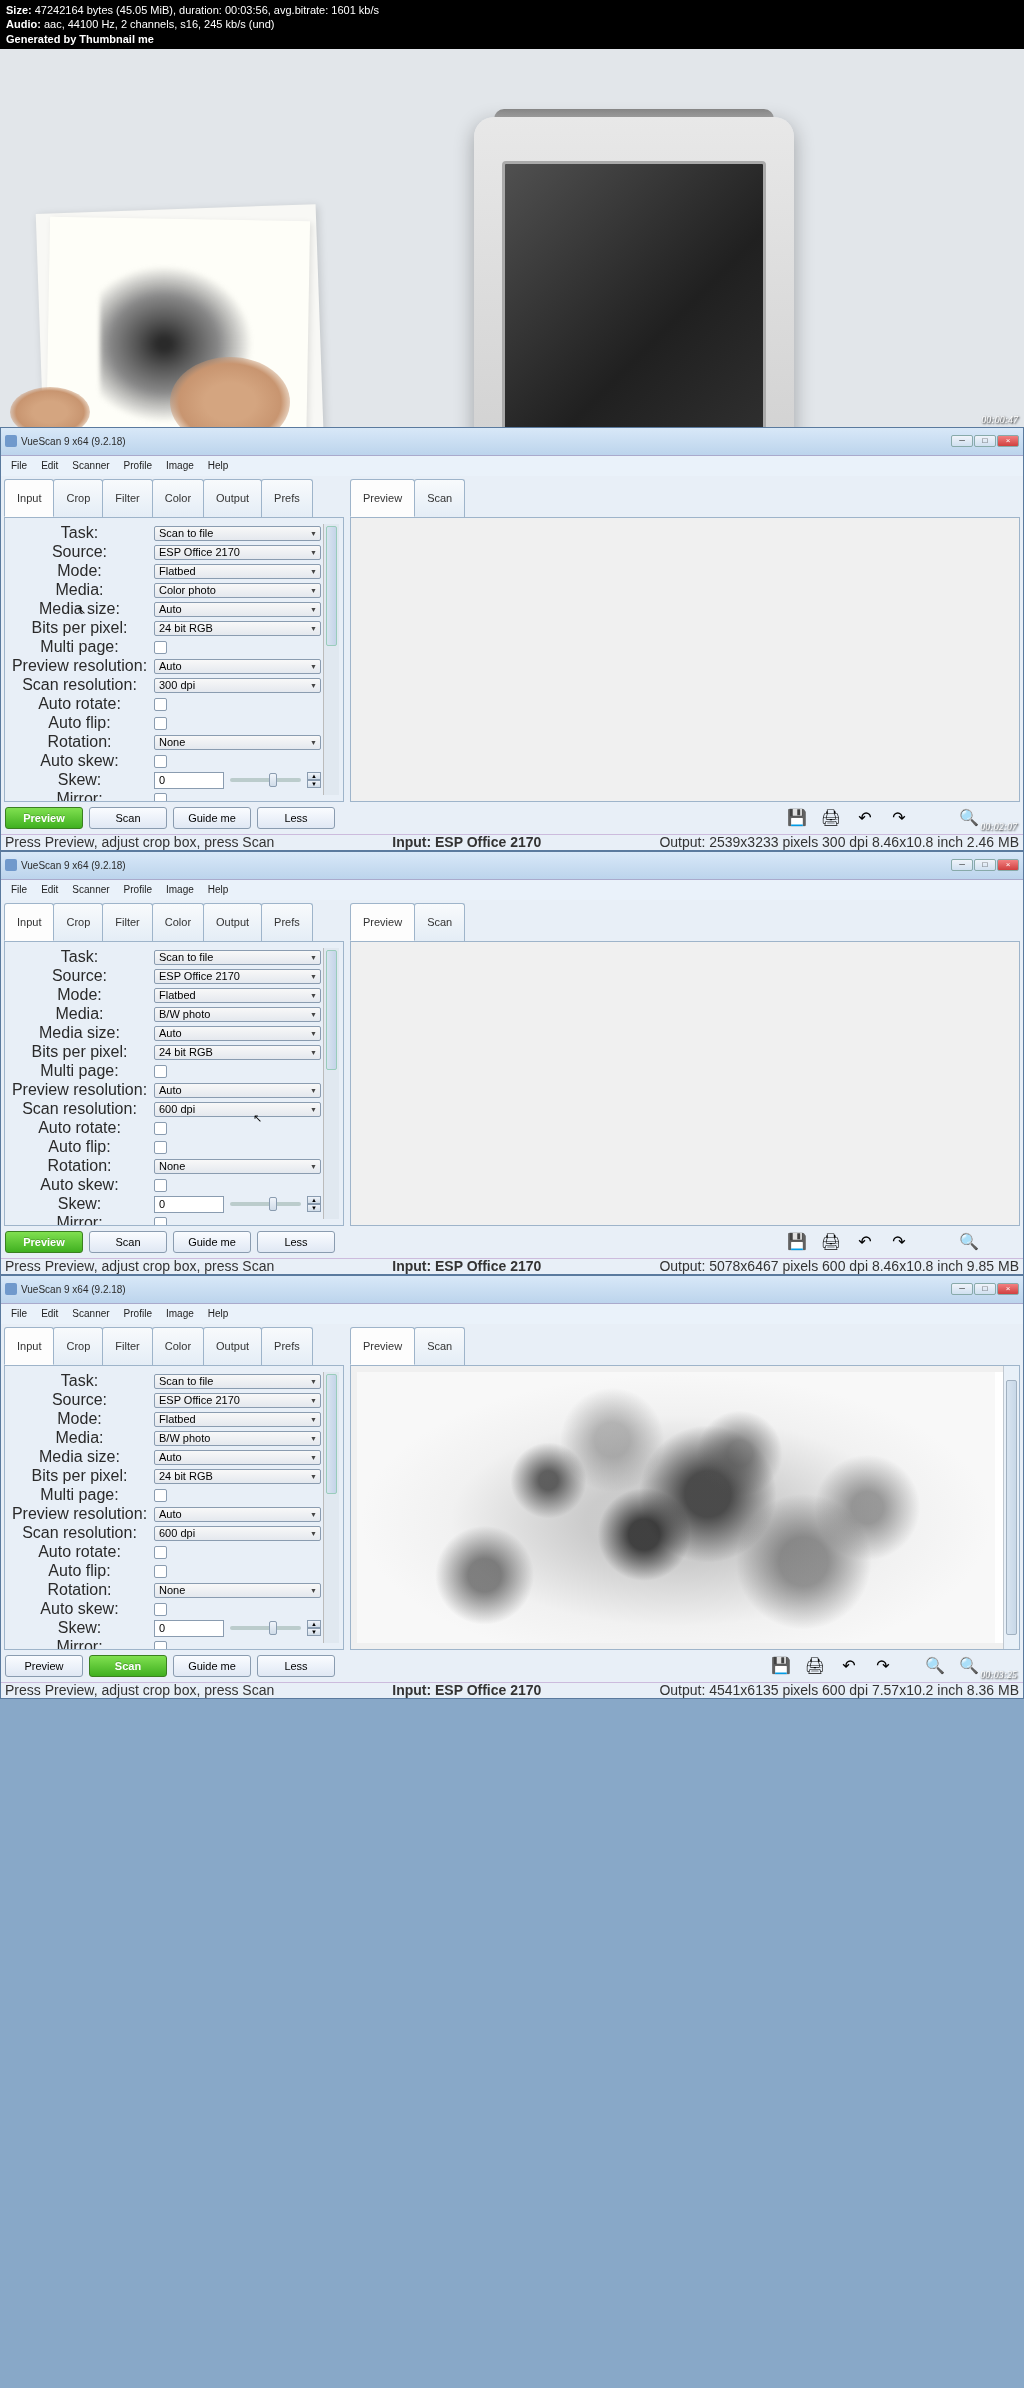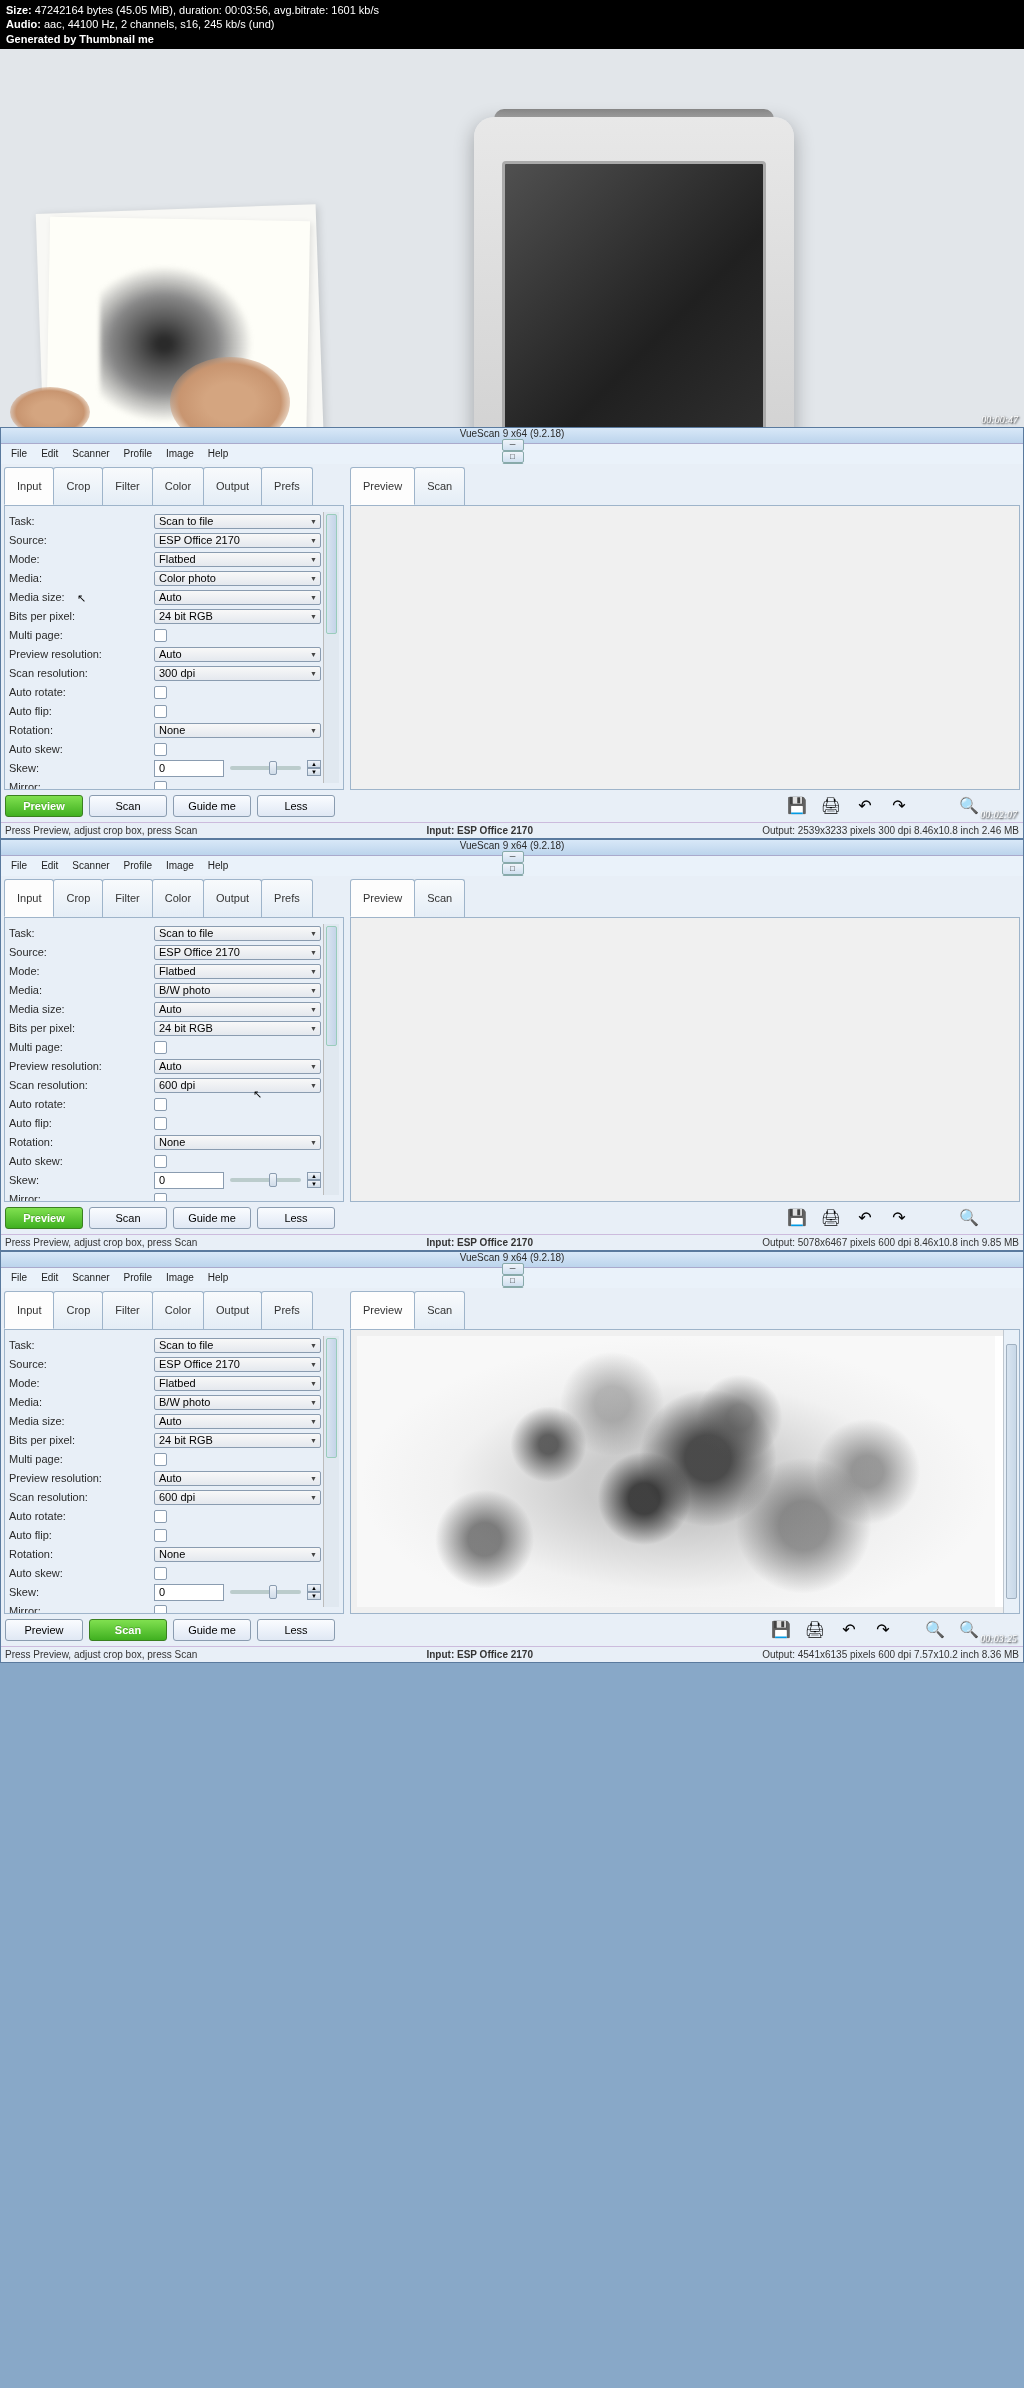--- a/index.html
+++ b/index.html
@@ -17,21 +17,21 @@
   .scanner-photo .texture-blot { position: absolute; left: 100px; top: 210px; width: 160px; height: 170px; background: radial-gradient(ellipse at 40% 50%, #2a2a2a 5%, #555 20%, #888 40%, transparent 65%); filter: blur(2px); }
   .scanner-photo .hand { position: absolute; left: 170px; bottom: -20px; width: 120px; height: 90px; background: radial-gradient(ellipse, #d4a580 30%, #c89570 60%, transparent 80%); border-radius: 50%; }
   .scanner-photo .hand2 { position: absolute; left: 10px; bottom: -10px; width: 80px; height: 50px; background: radial-gradient(ellipse, #d4a580 30%, #c89570 60%, transparent 80%); border-radius: 50%; }
   .scanner-photo .scanner-body { position: absolute; right: 230px; top: 68px; width: 320px; height: 360px; background: linear-gradient(180deg, #e8e8e8 0%, #d0d0d0 100%); border-radius: 20px; box-shadow: 0 6px 20px rgba(0,0,0,0.3); }
   .scanner-photo .scanner-glass { position: absolute; right: 258px; top: 112px; width: 264px; height: 290px; background: linear-gradient(135deg, #505050 0%, #202020 60%, #303030 100%); border-radius: 4px; border: 3px solid #aaa; }
   .scanner-photo .scanner-hinge { position: absolute; right: 250px; top: 60px; width: 280px; height: 36px; background: linear-gradient(180deg, #888 0%, #ccc 50%, #aaa 100%); border-radius: 10px; }
   .timestamp { position: absolute; right: 6px; bottom: 2px; color: #fff; font-size: 10px; font-style: italic; font-family: serif; text-shadow: 1px 1px 2px #000; }
   
   
   .window { margin: 0; background: #e8eff7; border: 1px solid #5a7a9e; position: relative; }
-  .titlebar { background: linear-gradient(180deg, #d8e8f8 0%, #bcd4ec 100%); height: 16px; display: flex; align-items: center; padding: 0 4px; border-bottom: 1px solid #aac; font-size: 10px; color: #2a2a2a; flex-direction: column; }
+  .titlebar { background: linear-gradient(180deg, #d8e8f8 0%, #bcd4ec 100%); height: 28px; display: flex; align-items: center; padding: 0 4px; border-bottom: 1px solid #aac; font-size: 10px; color: #2a2a2a; }
   .titlebar .icon { width: 12px; height: 12px; background: #7099cc; margin-right: 4px; border-radius: 2px; }
   .titlebar .spacer { flex: 1; }
   .titlebar .winbtn { width: 22px; height: 12px; background: linear-gradient(180deg, #f0f4fa, #d0e0f0); border: 1px solid #8aa; margin-left: 1px; font-size: 8px; text-align: center; line-height: 10px; border-radius: 2px; }
   .titlebar .winbtn.close { background: linear-gradient(180deg, #f28080, #d04040); color: #fff; }
   
   .menubar { background: #eaf2fa; height: 15px; display: flex; align-items: center; padding: 10px 4px; font-size: 10px; color: #222; gap: 2px; }
   .menubar span { padding: 1px 6px; }
   
   .content { display: flex; height: 326px; }
   .window:nth-of-type(3) .content { height: 326px; }
@@ -44,37 +44,37 @@
   
   .panel-body { flex: 1; background: #e8eff7; border: 1px solid #9eb4ca; margin: 0 3px; padding: 6px 4px; overflow: hidden; position: relative; }
   .left-panel .panel-body { background: #e8eff7; display: flex; }
   .right-panel .panel-body { background: #f0f0f0; }
   
   .settings-col { flex: 1; }
   .scrollbar { width: 16px; background: #e0e8f0; border-left: 1px solid #bbb; position: relative; }
   .scrollbar .thumb { position: absolute; left: 2px; top: 2px; right: 2px; height: 120px; background: linear-gradient(90deg, #d8e4f0, #c4d4e8); border: 1px solid #9cb; border-radius: 2px; }
   
   .row { display: flex; align-items: center; height: 19px; margin-bottom: 0px; }
-  .row label { width: 145px; text-align: left; padding-right: 4px; font-size: 11px; color: #2a2a2a; }
+  .row label { width: 145px; text-align: center; padding-right: 4px; font-size: 16px; color: #2a2a2a; }
   .row .dropdown { flex: 1; height: 15px; background: linear-gradient(180deg, #f8f8f8, #e4e8ee); border: 1px solid #8a9cb0; border-radius: 2px; padding: 0 4px; font-size: 11px; display: flex; align-items: center; position: relative; margin-right: 2px; }
   .row .dropdown::after { content: '▼'; position: absolute; right: 3px; font-size: 7px; color: #444; }
   .row .checkbox { width: 13px; height: 13px; border: 1px solid #8a9cb0; background: #fff; border-radius: 2px; }
   .row .textinput { width: 70px; height: 17px; border: 1px solid #8a9cb0; background: #fff; padding: 0 4px; font-size: 11px; }
   .row .slider { flex: 1; height: 4px; background: #bcc; margin: 0 6px; position: relative; border-radius: 2px; }
   .row .slider .handle { position: absolute; top: -5px; left: 55%; width: 8px; height: 14px; background: linear-gradient(180deg, #f0f4fa, #d0dce8); border: 1px solid #8a9cb0; border-radius: 2px; }
   .row .spinbtns { width: 14px; display: flex; flex-direction: column; margin-right: 2px; }
   .row .spinbtns div { height: 8px; background: linear-gradient(180deg,#f0f4fa,#d0dce8); border: 1px solid #8a9cb0; font-size: 6px; text-align: center; line-height: 6px; }
   
   .action-bar { display: flex; padding: 4px; gap: 6px; align-items: center; background: #e8eff7; }
   .action-bar .btn { width: 78px; height: 22px; background: linear-gradient(180deg,#fafcff,#e0e8f4); border: 1px solid #8a9cb0; border-radius: 3px; font-size: 11px; }
   .action-bar .btn.green { background: linear-gradient(180deg,#80e050,#40b020); color: #fff; border-color: #3a8020; font-weight: bold; text-shadow: 0 -1px 0 rgba(0,0,0,0.2); }
   .action-bar .spacer { flex: 1; }
   .action-bar .iconbtn { width: 28px; height: 24px; display: flex; align-items: center; justify-content: center; font-size: 16px; }
   
-  .statusbar { display: flex; height: 16px; background: #e8eff7; border-top: 1px solid #cbd; font-size: 10px; align-items: center; padding: 0 4px; color: #333; }
+  .statusbar { display: flex; height: 16px; background: #e8eff7; border-top: 1px solid #cbd; font-size: 14px; align-items: center; padding: 0 4px; color: #333; }
   .statusbar .mid { flex: 1; text-align: center; font-weight: bold; }
   .statusbar .right { text-align: right; }
   
   .preview-image { position: absolute; inset: 6px; background: #fff; overflow: hidden; }
   .preview-scrollbar { position: absolute; right: 0; top: 0; bottom: 0; width: 16px; background: #e8f0f8; border-left: 1px solid #c0c8d0; }
   .preview-scrollbar .pthumb { position: absolute; top: 14px; left: 2px; right: 2px; bottom: 14px; background: linear-gradient(90deg,#d8e4f0,#c8d8e8); border: 1px solid #a0b0c0; border-radius: 2px; }
   
   .texture-preview { position: absolute; inset: 0; right: 18px; background: 
     radial-gradient(circle at 30% 40%, rgba(40,40,40,0.7) 2%, transparent 8%),
     radial-gradient(circle at 60% 30%, rgba(80,80,80,0.6) 3%, transparent 10%),

